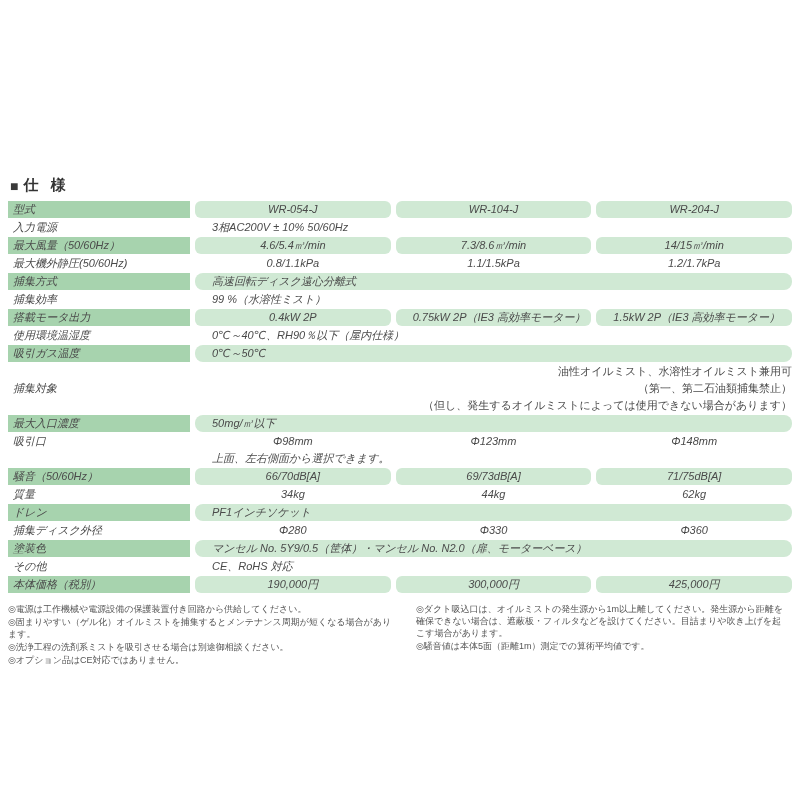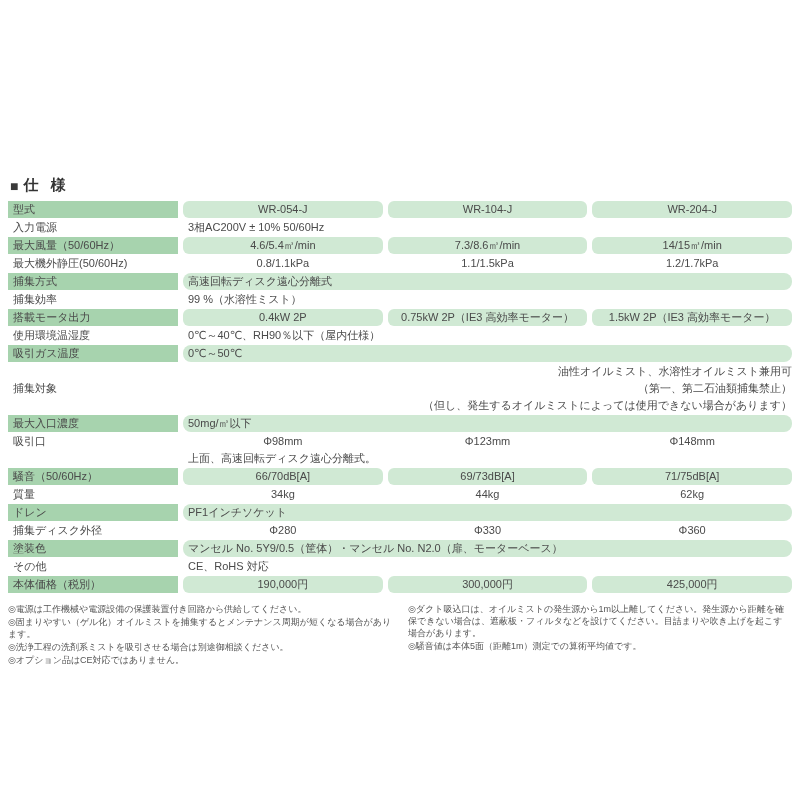--- a/index.html
+++ b/index.html
@@ -38,23 +38,24 @@
   .t-row {
     display: flex;
     gap: 5px;
     margin-bottom: 1px;
     align-items: stretch;
   }
   .t-block { margin-bottom: 1px; }
   .t-block .t-row { margin-bottom: 0; }
   .cell {
     line-height: 15px;
-    padding: 1px 5px;
+    padding: 1px 17px;
     white-space: nowrap;
     overflow: hidden;
+    font-style: italic;
   }
   .label-cell {
     width: 160px;
     flex: 0 0 160px;
     padding-left: 5px;
     text-align: left;
   }
   .val-cell {
     flex: 1 1 0;
     text-align: center;
@@ -76,21 +77,21 @@
     flex: 1 1 0;
     text-align: right;
   }
   .lines-cell div {
     line-height: 15px;
     padding: 1px 0;
   }
   .footnotes {
     margin: 10px 16px 0 8px;
     display: flex;
-    gap: 14px;
+    gap: 22px;
     font-size: 9px;
     line-height: 12px;
     color: #555555;
   }
   .footnotes .col-left  { width: 386px; flex: 0 0 386px; }
   .footnotes .col-right { flex: 1 1 0; }
   .footnotes p { margin: 0 0 1px 0; }
 </style>
 </head>
 <body>
@@ -173,21 +174,21 @@
 
     <div class="t-block">
       <div class="t-row white">
         <div class="cell label-cell">吸引口</div>
         <div class="cell val-cell">Φ98mm</div>
         <div class="cell val-cell">Φ123mm</div>
         <div class="cell val-cell">Φ148mm</div>
       </div>
       <div class="t-row white">
         <div class="cell label-cell"></div>
-        <div class="cell span-cell">上面、高速回転ディスク遠心分離式。</div>
+        <div class="cell span-cell">上面、左右側面から選択できます。</div>
       </div>
     </div>
 
     <div class="t-row green">
       <div class="cell label-cell">騒音（50/60Hz）</div>
       <div class="cell val-cell">66/70dB[A]</div>
       <div class="cell val-cell">69/73dB[A]</div>
       <div class="cell val-cell">71/75dB[A]</div>
     </div>
 

